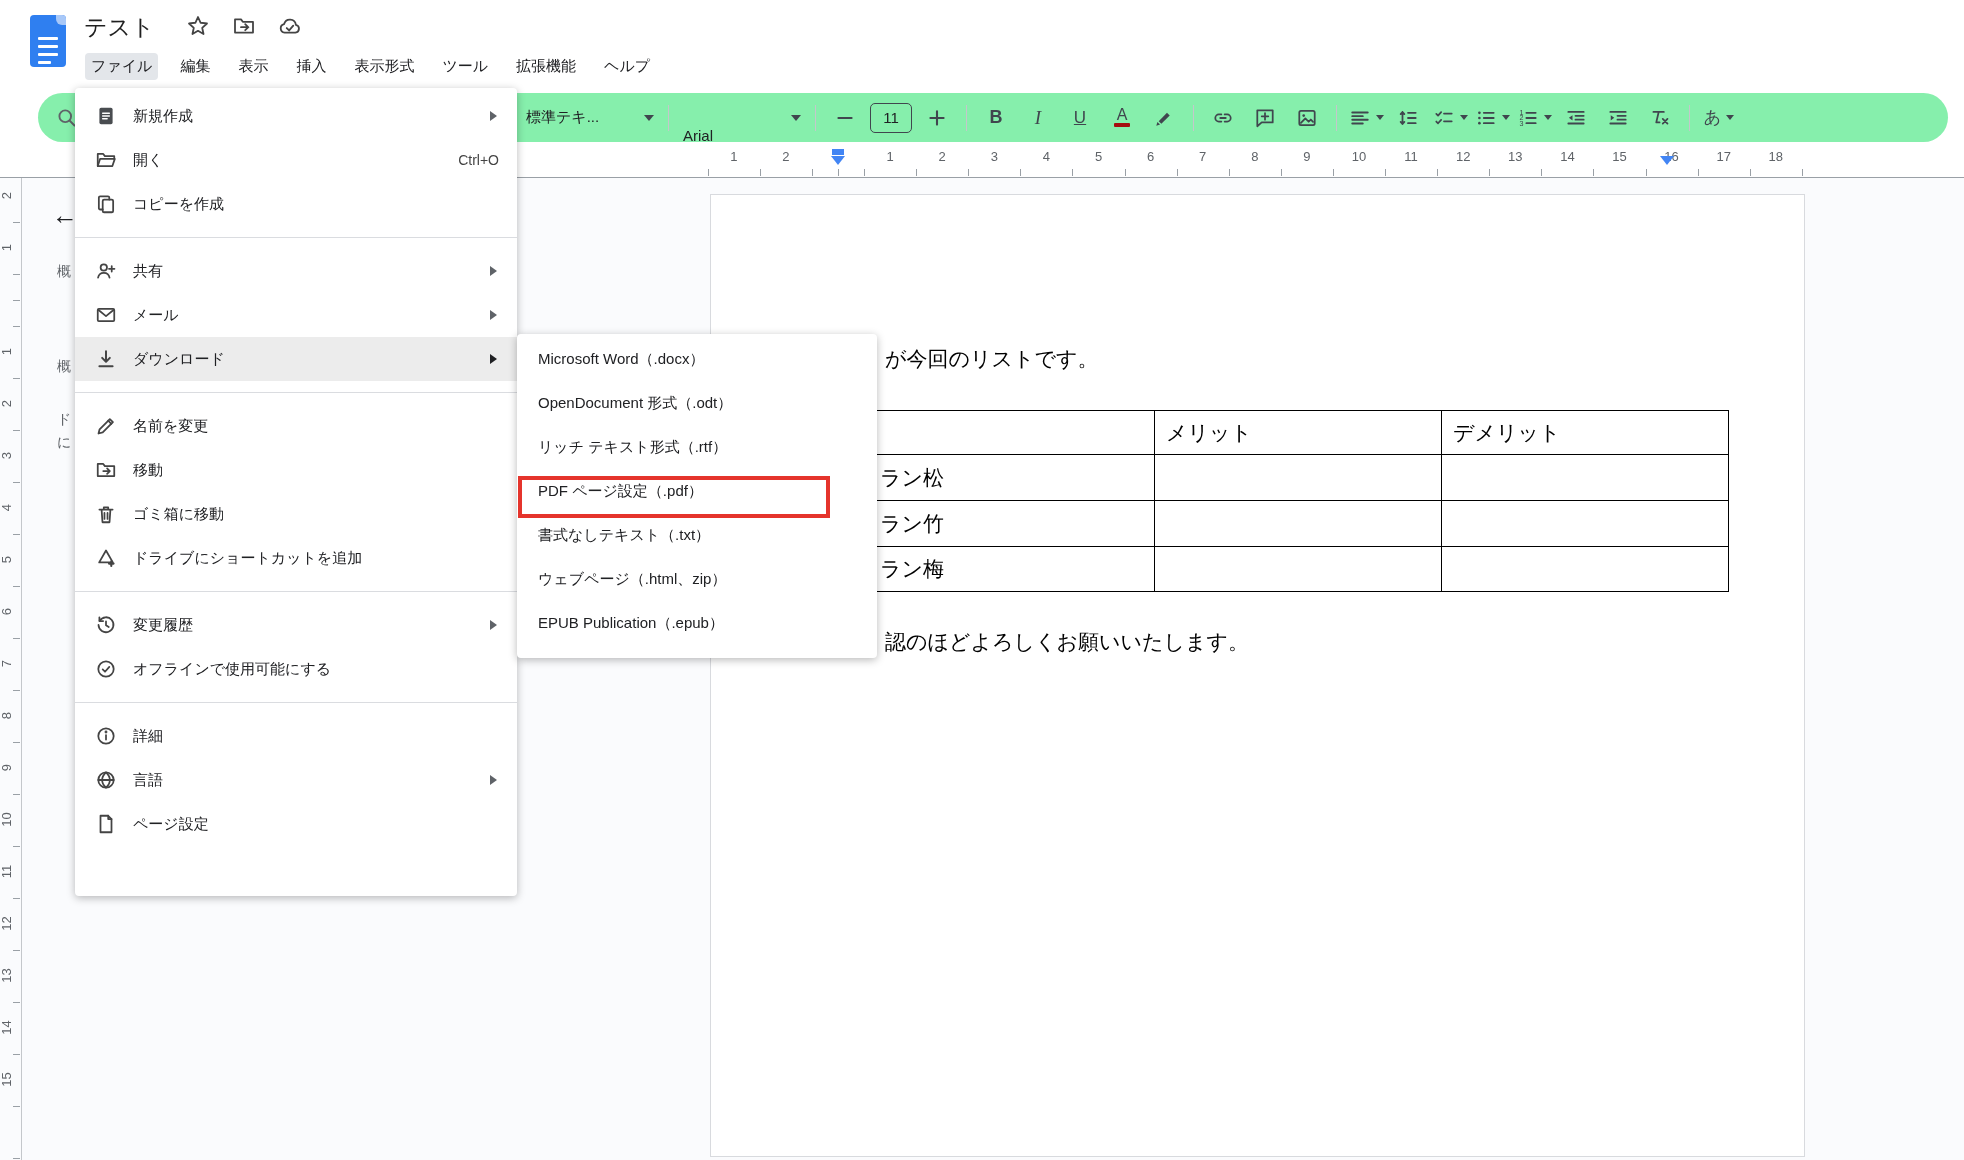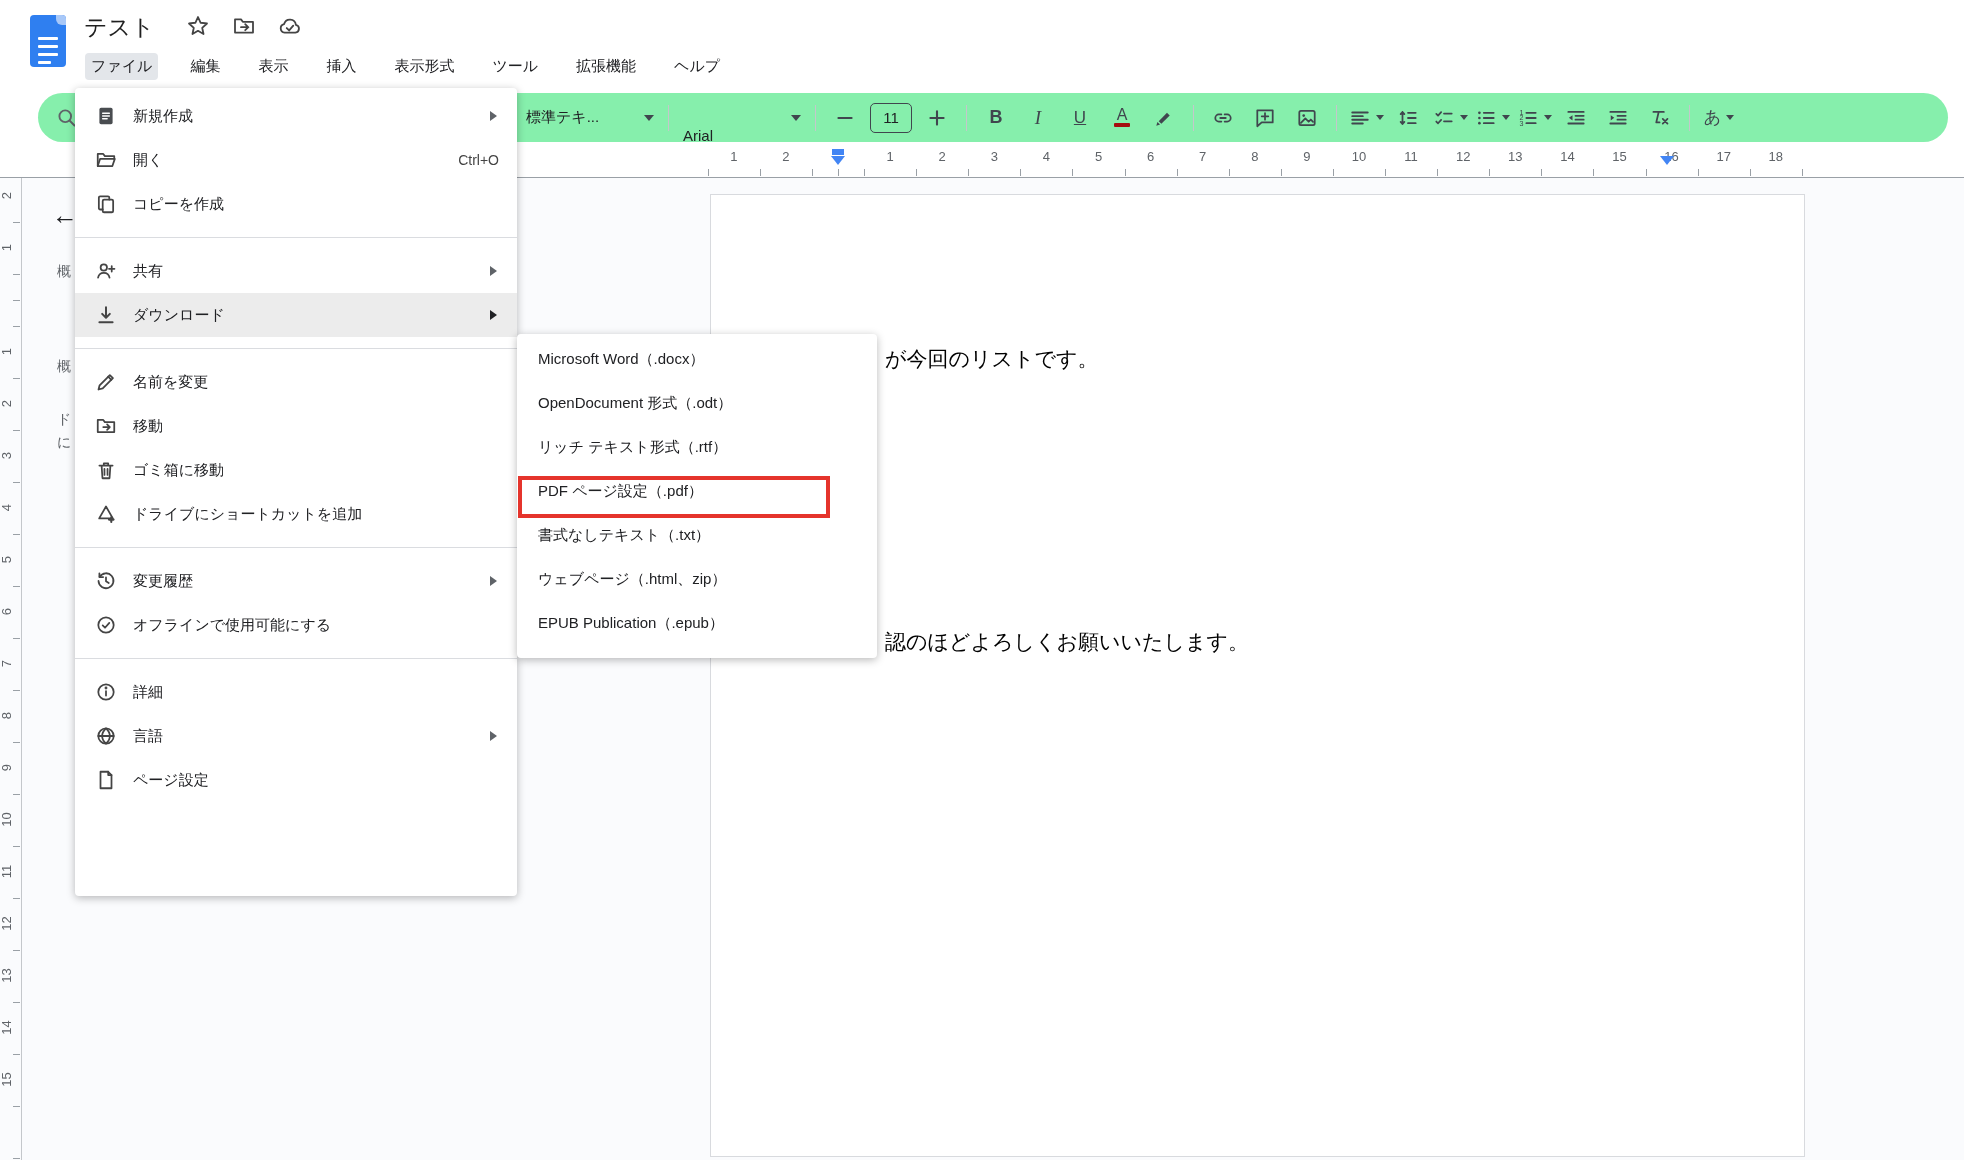--- a/index.html
+++ b/index.html
@@ -8,21 +8,21 @@
     font-family:"Liberation Sans","DejaVu Sans",sans-serif;
     background:#ffffff;color:#202124;
   }
   
   #header{position:absolute;left:0;top:0;width:1964px;height:94px;background:#fff;}
   #docs-logo{position:absolute;left:30px;top:15px;width:36px;height:52px;background:#2f7ff0;border-radius:4px;}
   #docs-logo .fold{position:absolute;right:0;top:0;width:10px;height:10px;background:#a8c8f8;border-radius:0 4px 0 6px;}
   #docs-logo .l{position:absolute;left:8px;width:20px;height:3px;background:#fff;border-radius:1px;}
   #doc-title{position:absolute;left:84px;top:12px;font-size:23px;color:#1f1f1f;}
   .title-ic{position:absolute;top:14px;width:24px;height:24px;color:#444;}
-  #menubar{position:absolute;left:85px;top:52px;display:flex;gap:26px;height:28px;align-items:center;}
+  #menubar{position:absolute;left:85px;top:52px;display:flex;gap:16px;height:28px;align-items:center;}
   .menubar-item{font-size:15px;color:#202124;padding:4px 6px;border-radius:4px;white-space:nowrap;}
   .menubar-item.active{background:#e3e6ea;}
   
   #toolbar{position:absolute;left:38px;top:93px;width:1910px;height:49px;background:#86efac;border-radius:25px;z-index:5;}
   #toolbar-search{position:absolute;left:18px;top:14px;width:22px;height:22px;color:#5f6368;}
   #toolbar-controls{position:absolute;left:482px;top:0;height:49px;display:flex;align-items:center;}
   .tb-div{width:1px;height:26px;background:#c4c7cb;margin:0 8px;}
   .tb-btn{width:42px;height:34px;display:flex;align-items:center;justify-content:center;color:#40464e;border-radius:4px;position:relative;}
   .tb-btn svg{display:block;}
   .tb-drop{display:flex;align-items:center;height:34px;padding:0 6px;color:#202124;}
@@ -369,20 +369,44 @@
     <div class="vr-tick" style="top: 772px;"></div>
     <div class="vr-tick" style="top: 824px;"></div>
     <div class="vr-tick" style="top: 876px;"></div>
     <div class="vr-tick" style="top: 928px;"></div>
     <div class="vr-tick" style="top: 980px;"></div>
   </div>
 
 <div id="canvas">
   <div id="page">
     <div class="doc-text" style="left:174px;top:150px">が今回のリストです。</div>
+    <table id="doc-table">
+        <tbody>
+          <tr>
+            <td style="width: 274px; height: 43px;"></td>
+            <td style="width: 275px; height: 43px;">メリット</td>
+            <td style="width: 275px; height: 43px;">デメリット</td>
+          </tr>
+          <tr>
+            <td class="rowlabel" style="width: 274px; height: 45px;">ラン松</td>
+            <td style="width: 275px; height: 45px;"></td>
+            <td style="width: 275px; height: 45px;"></td>
+          </tr>
+          <tr>
+            <td class="rowlabel" style="width: 274px; height: 45px;">ラン竹</td>
+            <td style="width: 275px; height: 45px;"></td>
+            <td style="width: 275px; height: 45px;"></td>
+          </tr>
+          <tr>
+            <td class="rowlabel" style="width: 274px; height: 44px;">ラン梅</td>
+            <td style="width: 275px; height: 44px;"></td>
+            <td style="width: 275px; height: 44px;"></td>
+          </tr>
+        </tbody>
+      </table>
     <div class="doc-text" style="left:174px;top:433px">認のほどよろしくお願いいたします。</div>
   </div>
 </div>
 
 <div id="left-rail">
   <div id="back-arrow">←</div>
   <div class="frag" style="top:120px">概</div>
   <div class="frag" style="top:215px">概</div>
   <div class="frag" style="top:268px">ド</div>
   <div class="frag" style="top:291px">に</div>
@@ -413,20 +437,28 @@
       <span class="mi-label">コピーを作成</span>
     </div>
     <div class="menu-sep"></div>
     <div class="menu-item">
       <span class="mi-icon"><svg width="22" height="22" viewBox="0 0 20 20" fill="none" stroke="currentColor" stroke-width="1.6" stroke-linecap="round" stroke-linejoin="round">
           <circle cx="8" cy="6.8" r="2.9"></circle>
           <path d="M2.8 16c.5-3 2.4-4.4 5.2-4.4s4.7 1.4 5.2 4.4"></path>
           <path d="M15.2 5.5v5M12.7 8h5"></path>
         </svg></span>
       <span class="mi-label">共有</span>
+      <span class="mi-arrow"></span>
+    </div>
+    <div class="menu-item">
+      <span class="mi-icon"><svg width="22" height="22" viewBox="0 0 20 20" fill="none" stroke="currentColor" stroke-width="1.6" stroke-linecap="round" stroke-linejoin="round">
+          <rect x="2.5" y="4.5" width="15" height="11" rx="1"></rect>
+          <path d="M3.2 5.5L10 11l6.8-5.5"></path>
+        </svg></span>
+      <span class="mi-label">メール</span>
       <span class="mi-arrow"></span>
     </div>
     <div class="menu-item hl">
       <span class="mi-icon"><svg width="22" height="22" viewBox="0 0 20 20" fill="none" stroke="currentColor" stroke-width="1.8" stroke-linecap="round" stroke-linejoin="round">
           <path d="M10 3v9M6.5 9l3.5 3.5L13.5 9M4 16.5h12"></path>
         </svg></span>
       <span class="mi-label">ダウンロード</span>
       <span class="mi-arrow dark"></span>
     </div>
     <div class="menu-sep"></div>

